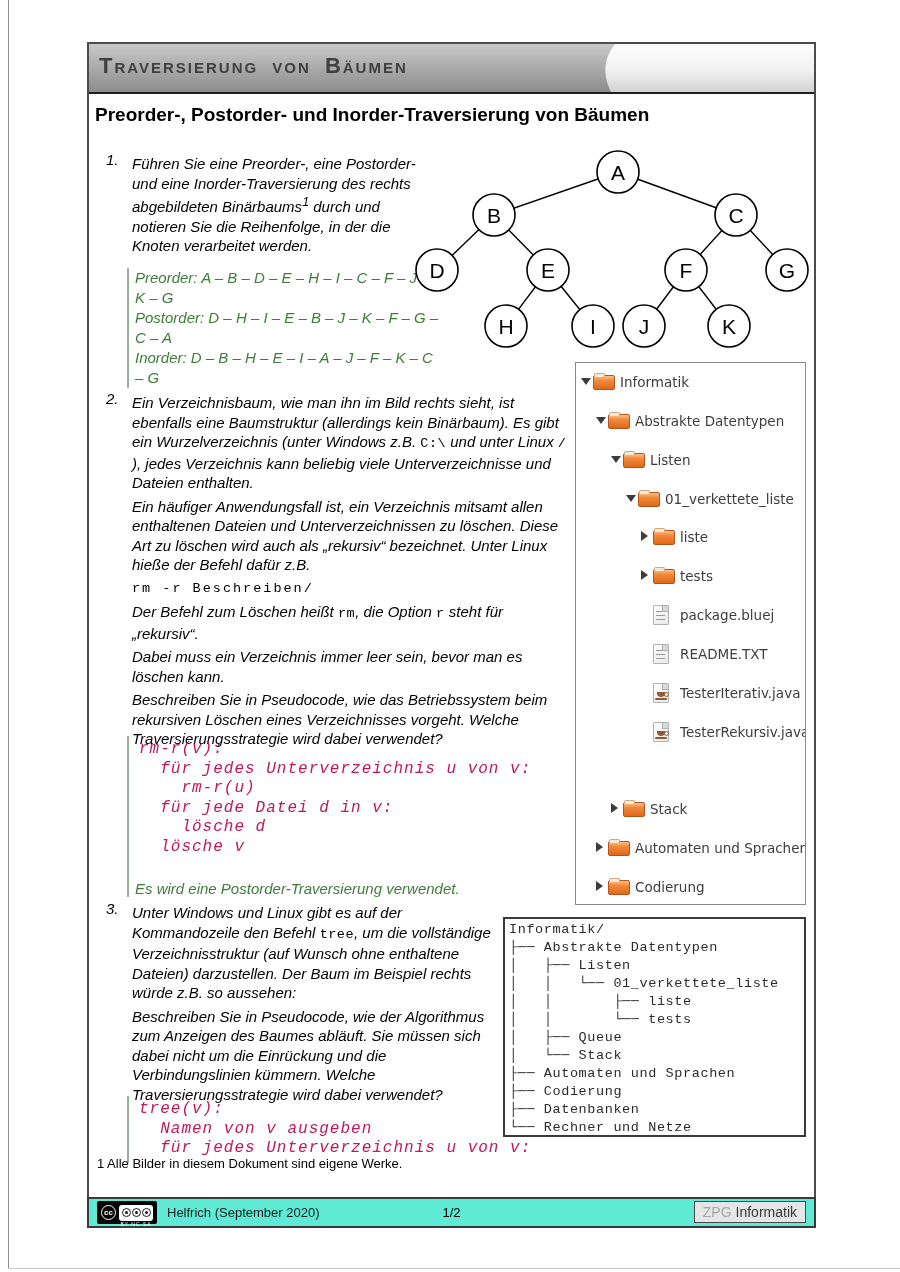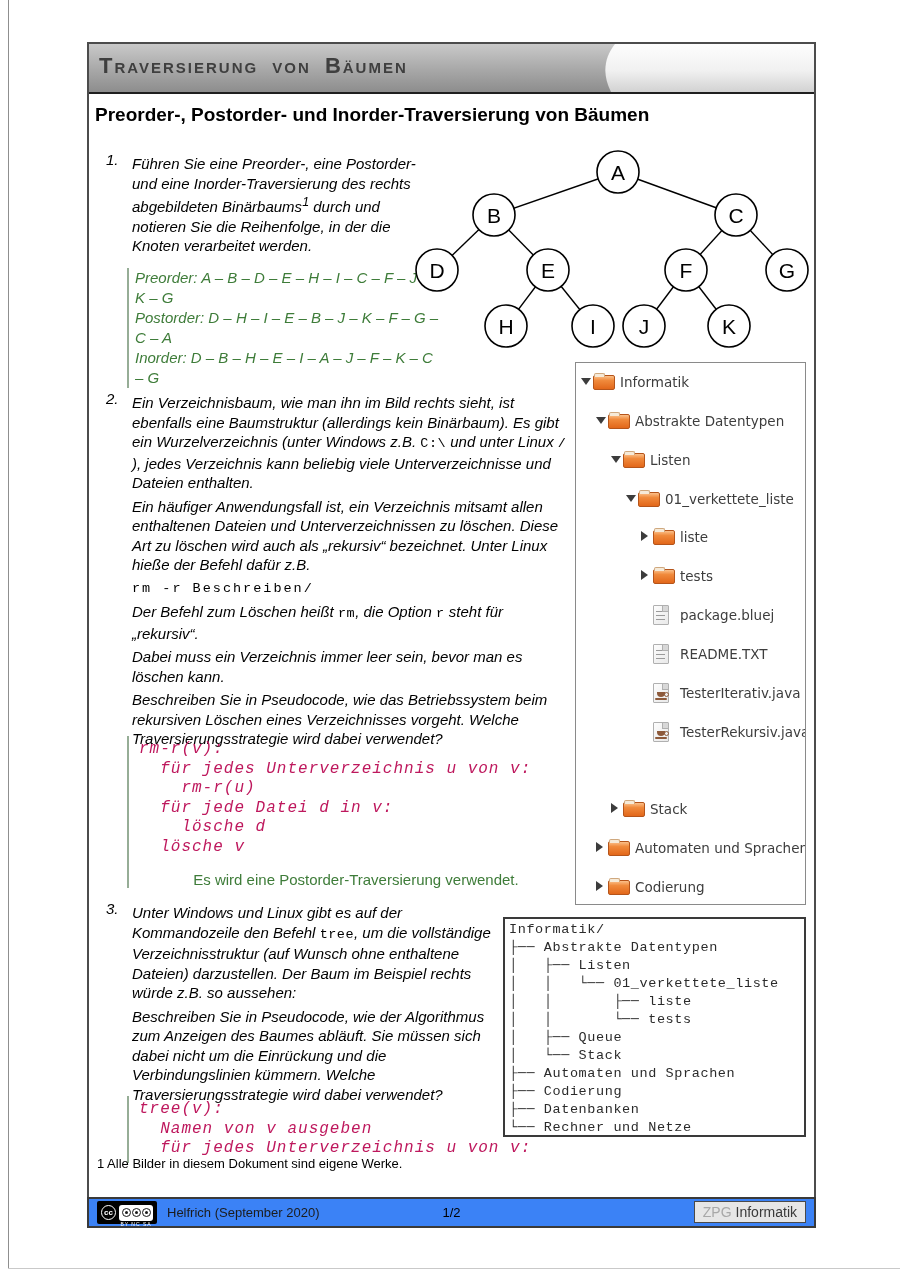--- a/index.html
+++ b/index.html
@@ -29,21 +29,21 @@
   .task-body{position:absolute;font-size:15px;font-style:italic;color:#000;line-height:19.5px;}
   .task-body p{margin:4px;}
   .mono-inline{font-family:"Liberation Mono",monospace;font-style:normal;font-size:13.5px;letter-spacing:0.5px;}
   .cmd-line{font-family:"Liberation Mono",monospace;font-style:normal;font-size:13.5px;
     letter-spacing:2px;margin:0 0 0 24px;color:#000;line-height:19.5px;}
 
   .answer-block{position:absolute;border-left:2px solid #96ad96;padding-left:6px;box-sizing:border-box;}
   .answer-text{font-size:15px;font-style:italic;color:#3e7c39;line-height:20px;}
   .answer-code{font-family:"Liberation Mono",monospace;font-style:italic;color:#be185d;
     font-size:16px;letter-spacing:1px;line-height:19.5px;white-space:pre;margin:4px;}
-  .answer-conclusion{font-size:15px;color:#3e7c39;margin-top:14px;text-align:center;}
+  .answer-conclusion{font-size:15px;font-style:italic;color:#3e7c39;margin-top:23px;}
 
   
   .tree-svg{position:absolute;left:404px;top:140px;}
   .tree-edge{stroke:#000;stroke-width:1.4;}
   .tree-node{fill:#fff;stroke:#000;stroke-width:1.6;}
   .tree-label{font-family:"Liberation Sans",sans-serif;font-size:21px;fill:#000;
     text-anchor:middle;}
 
   
   .file-panel{position:absolute;left:575px;top:362px;width:231px;height:543px;
@@ -78,21 +78,21 @@
   
   .ascii-box{position:absolute;left:503px;top:917px;width:303px;height:220px;
     border:2px solid #3a3a3a;box-sizing:border-box;background:#fff;overflow:hidden;}
   .ascii-pre{margin:0;padding:2px 0 0 4px;font-family:"Liberation Mono",monospace;
     font-size:13.5px;line-height:18px;letter-spacing:0.6px;color:#2b2b2b;white-space:pre;}
 
   .footnote{position:absolute;left:97px;top:1156px;font-size:13px;color:#000;}
 
   
   .footer-band{position:absolute;left:87px;top:1197px;width:729px;height:31px;
-    background:#3b82f6;border:2px solid #3a3a3a;box-sizing:border-box;}
+    background:#5eead4;border:2px solid #3a3a3a;box-sizing:border-box;}
   .cc-badge{position:absolute;left:8px;top:2px;width:60px;height:23px;background:#000;
     border-radius:2px;display:flex;align-items:center;justify-content:center;gap:3px;}
   .cc-circle{width:15px;height:15px;border:1.5px solid #fff;border-radius:50%;color:#fff;
     font-size:8px;font-weight:bold;display:flex;align-items:center;justify-content:center;box-sizing:border-box;}
   .cc-pill{width:34px;height:16px;background:#fff;border-radius:3px;display:flex;
     align-items:center;justify-content:center;gap:1px;position:relative;}
   .cc-mini{width:9px;height:9px;border:1.3px solid #1a1a1a;border-radius:50%;box-sizing:border-box;
     display:flex;align-items:center;justify-content:center;}
   .cc-mini b{width:3px;height:3px;background:#1a1a1a;border-radius:50%;}
   .cc-sub{position:absolute;left:0;right:0;bottom:-6px;text-align:center;font-size:5px;color:#fff;letter-spacing:1px;}

